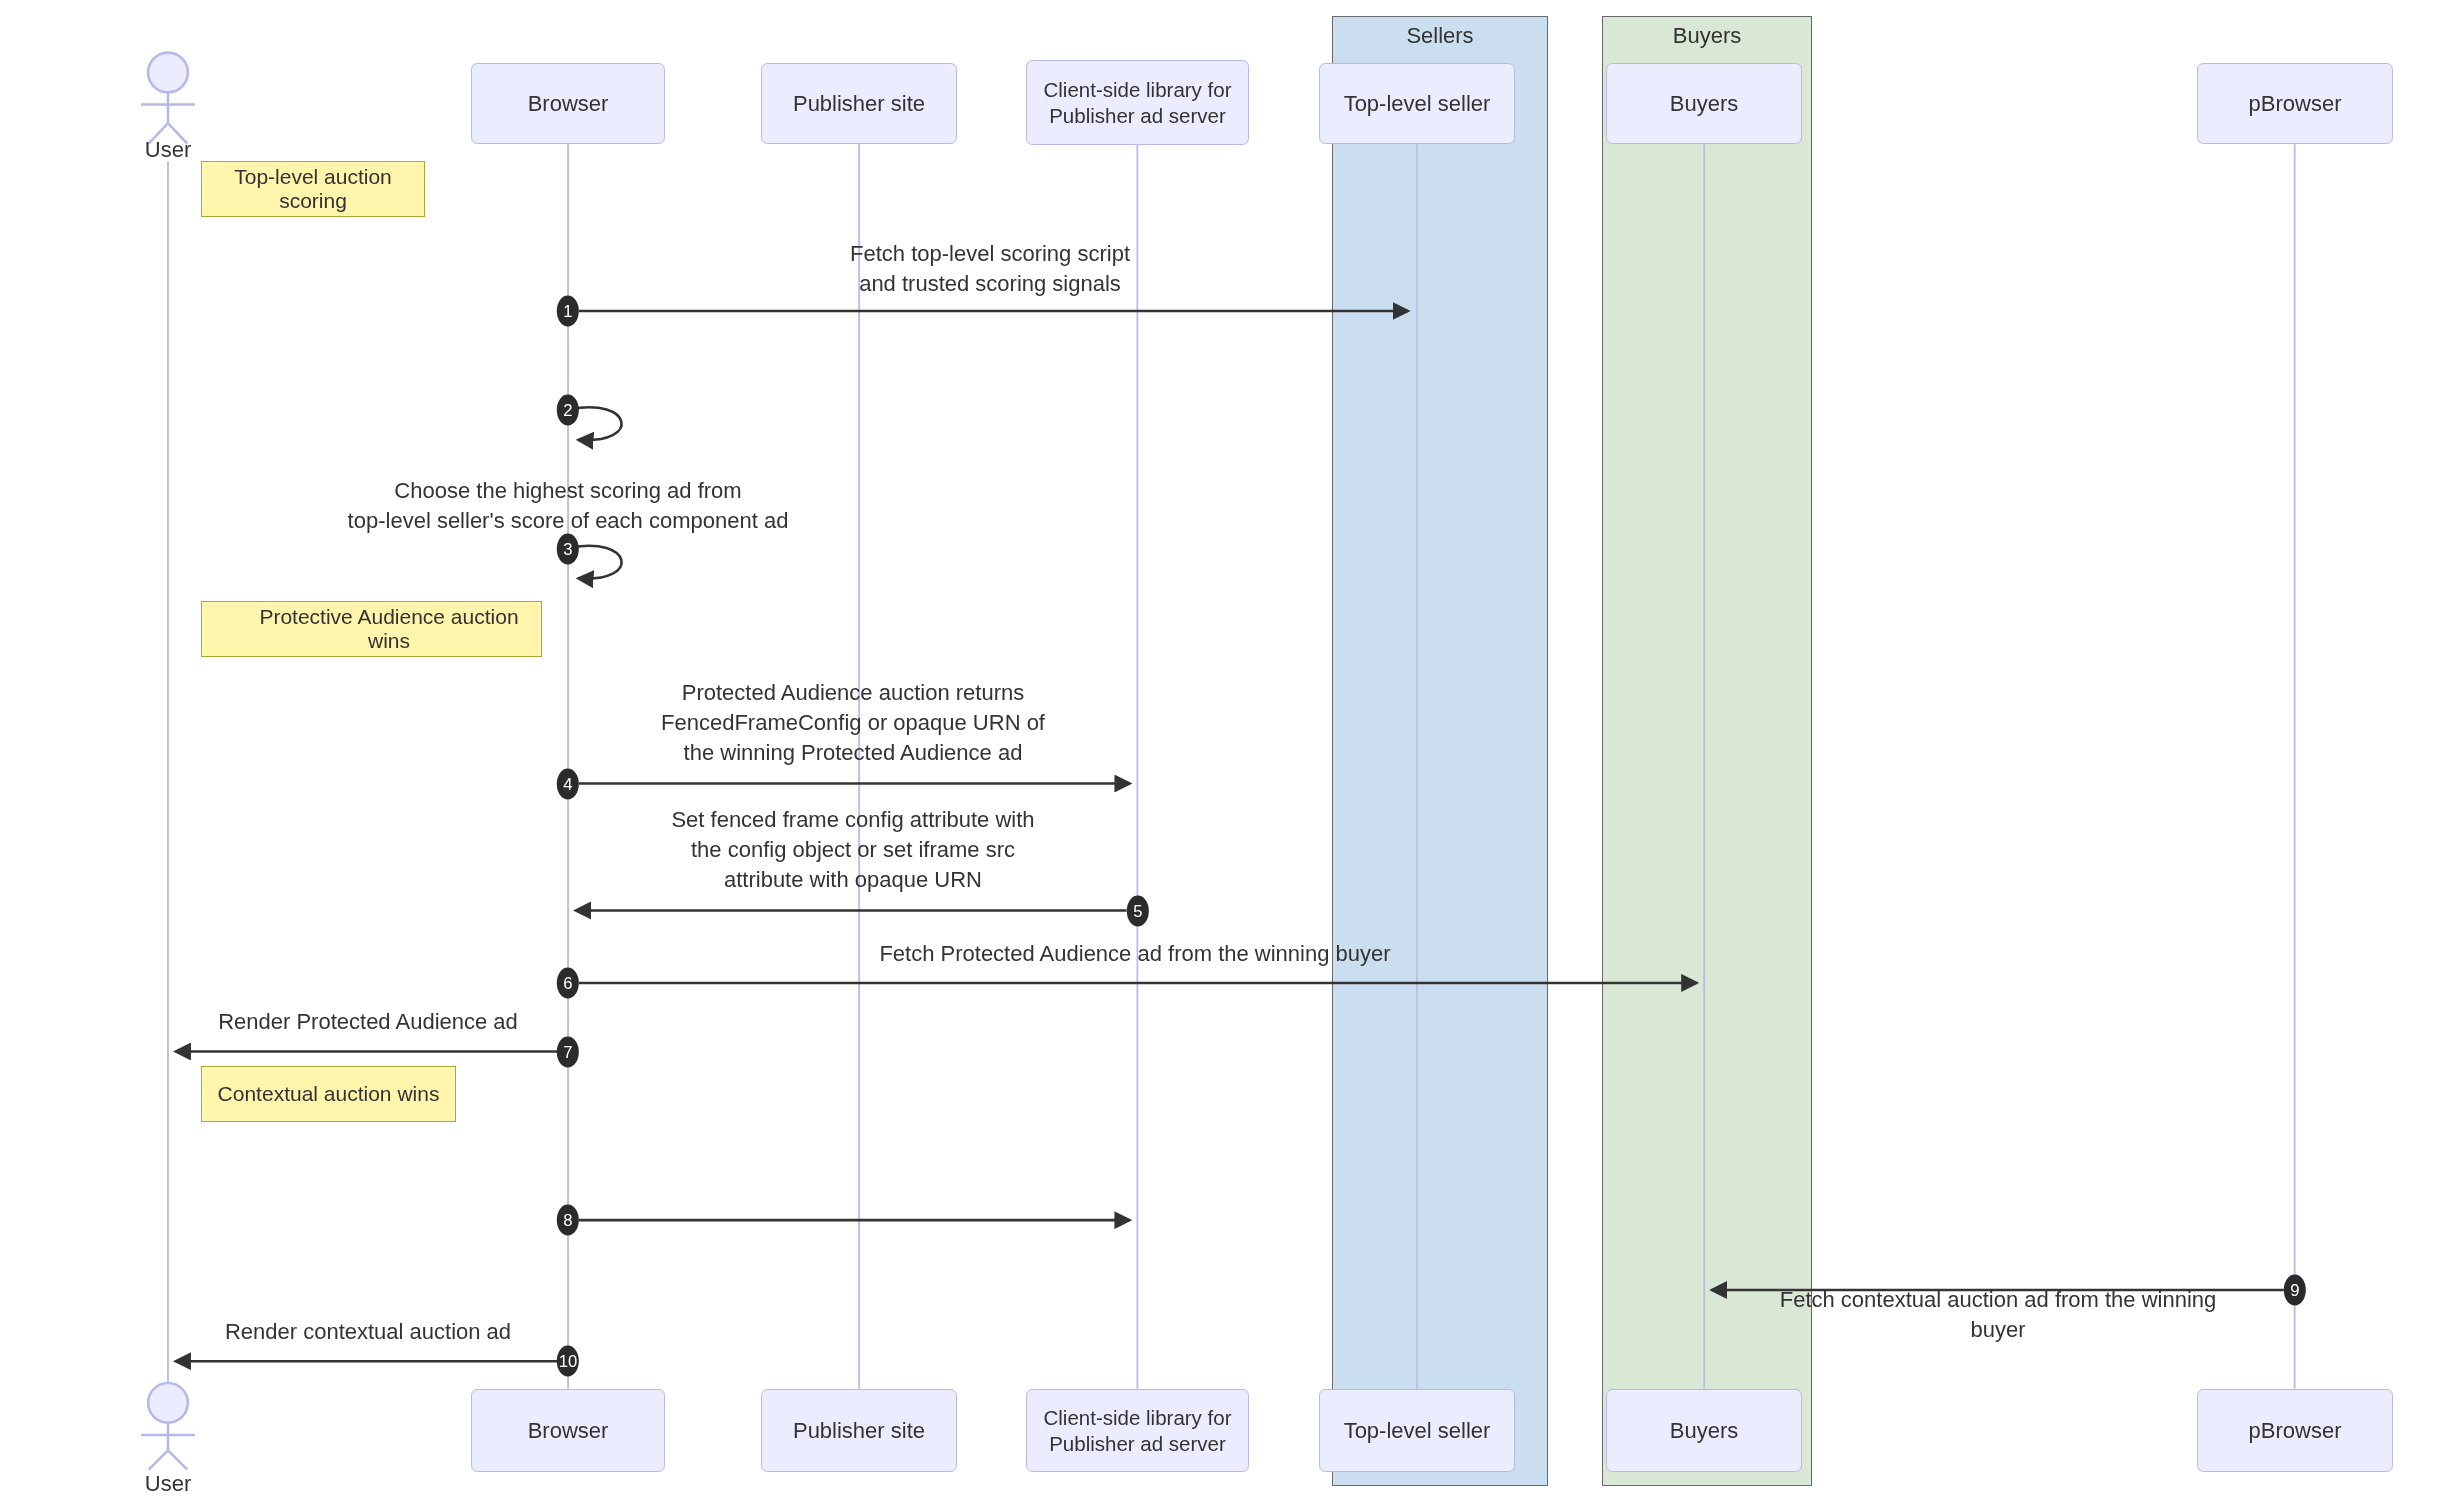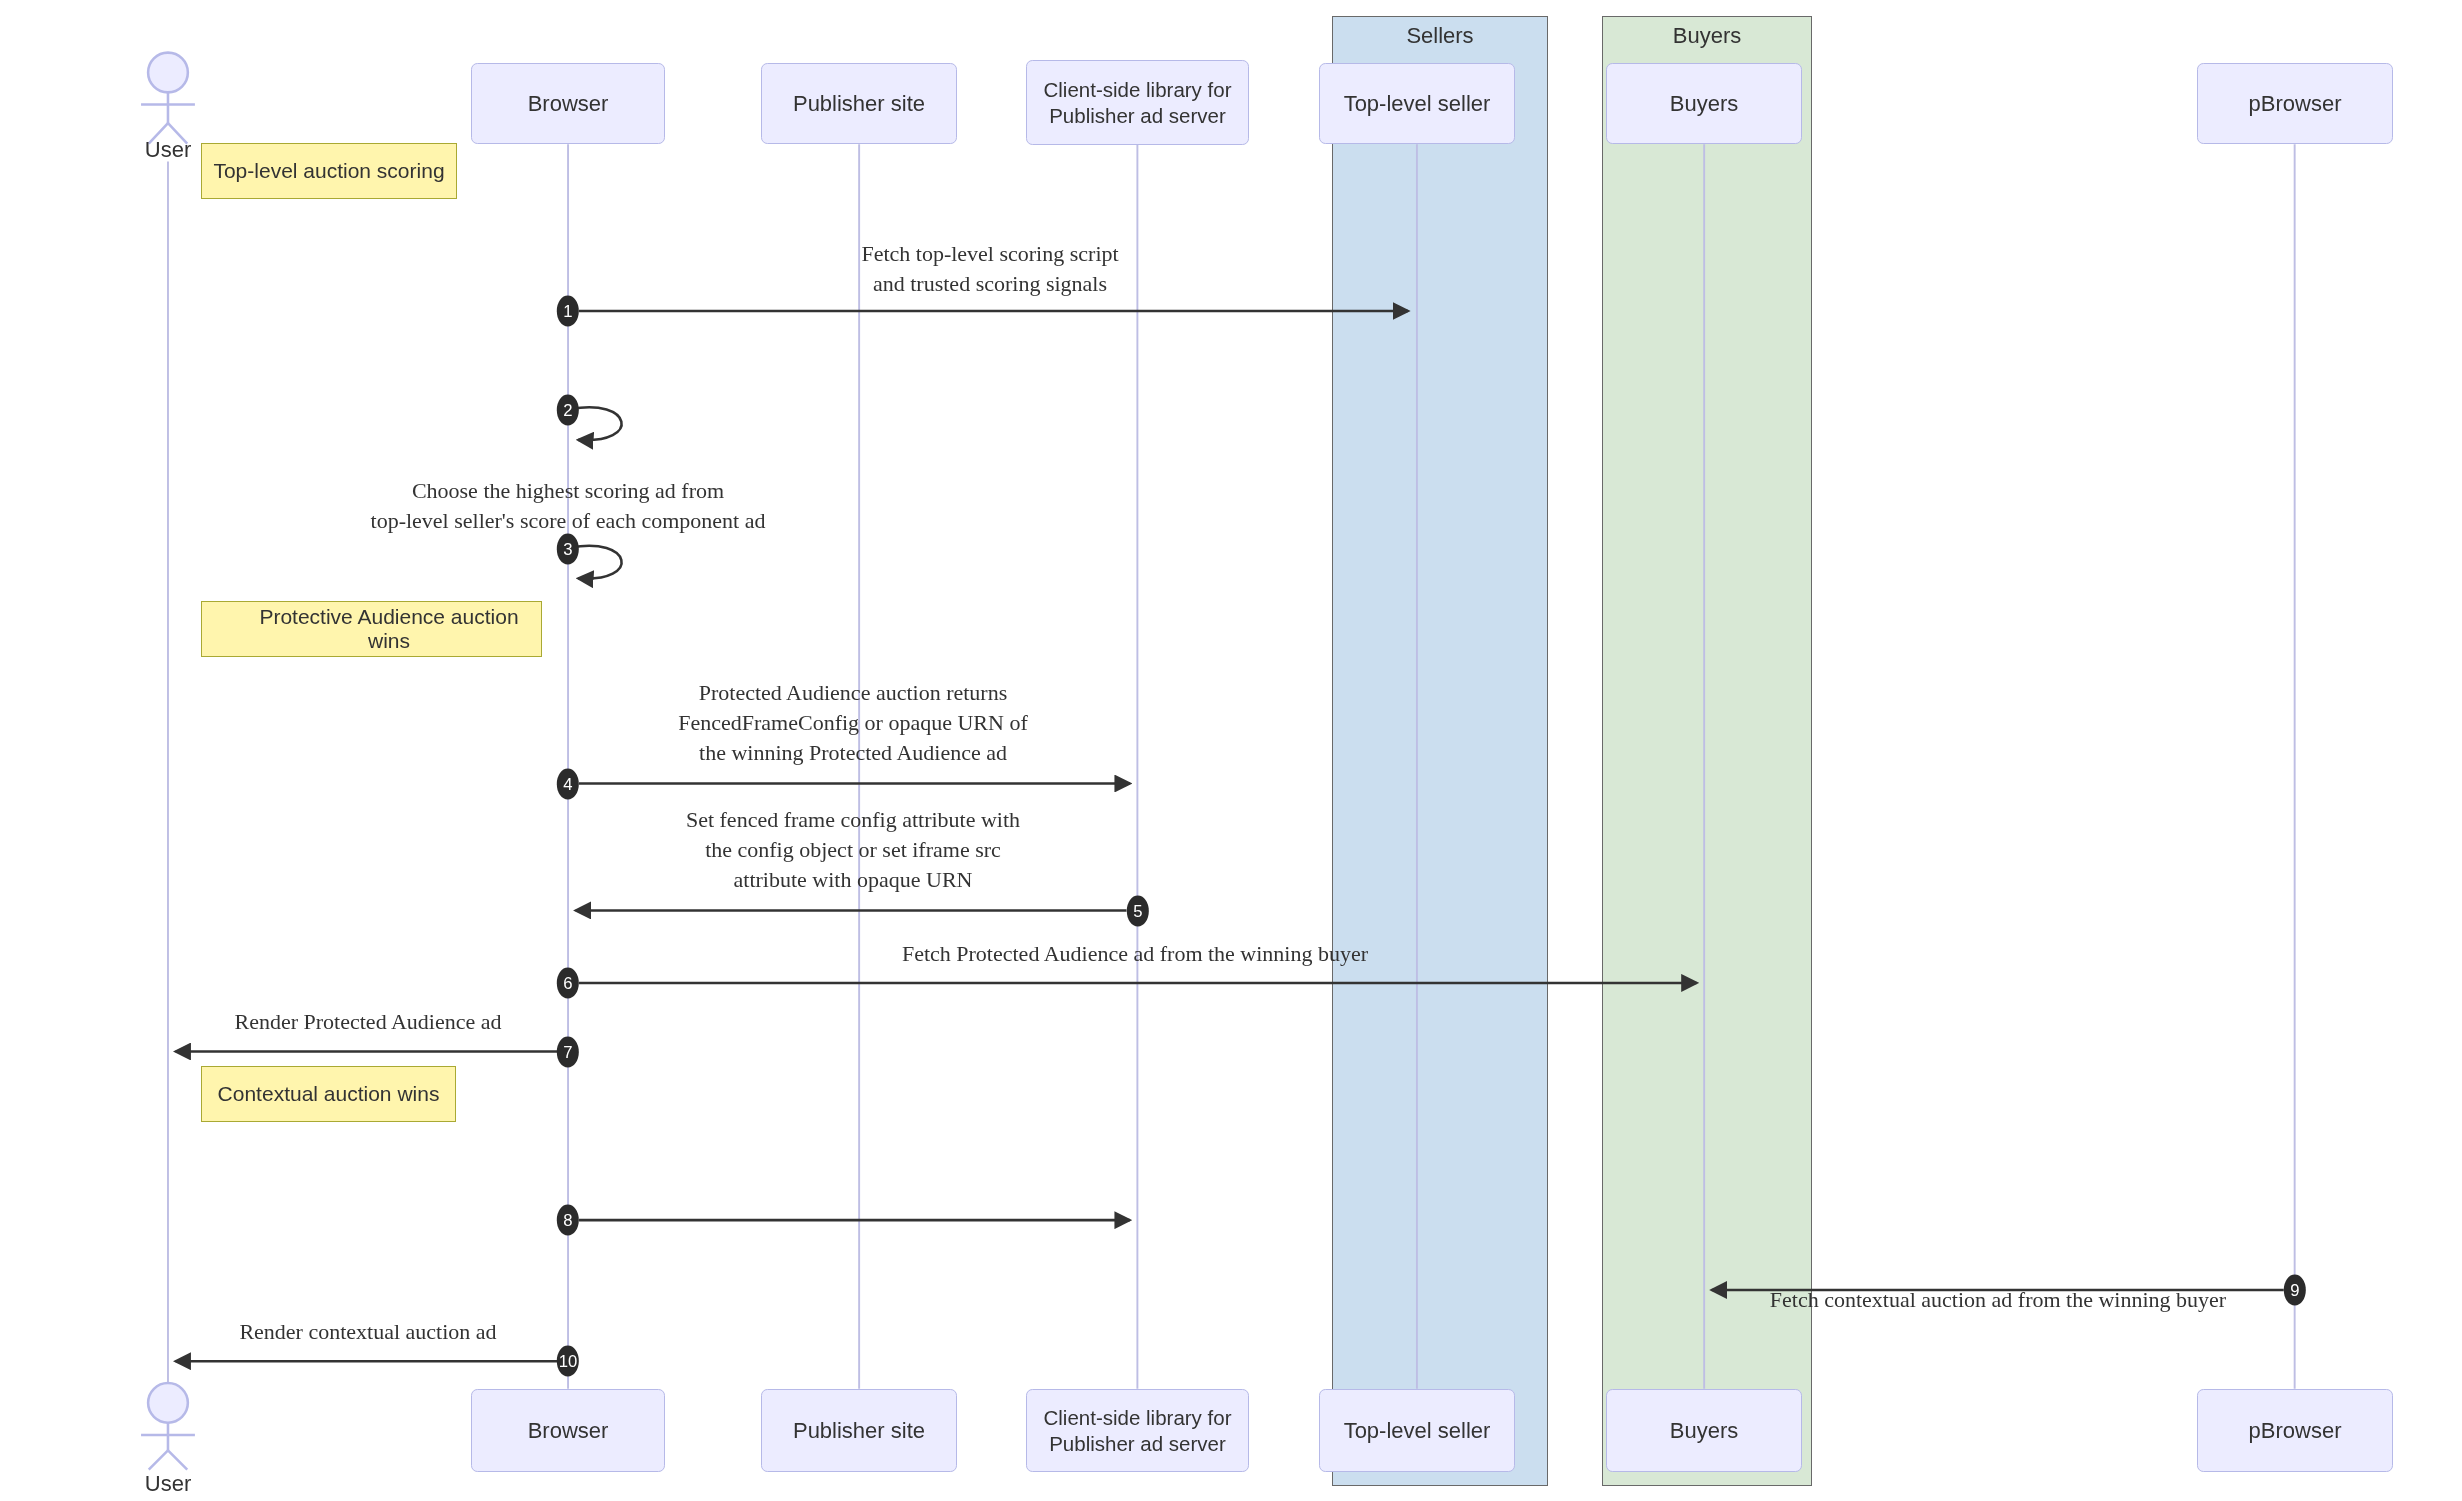--- a/index.html
+++ b/index.html
@@ -56,21 +56,20 @@
     color: #333333;
   }
   .msg {
     position: absolute;
     transform: translateX(-50%);
     text-align: center;
     white-space: pre-line;
     font-size: 22px;
     line-height: 1.36;
     color: #333333;
-    font-family: Liberation Serif, serif;
   }
   .seq-num {
     position: absolute;
     width: 22.4px;
     height: 31px;
     transform: translate(-50%, -50%);
     background: #2b2b2b;
     border-radius: 50%;
     color: #ffffff;
     font-size: 16.7px;
@@ -165,21 +164,21 @@
     <div class="pbox" style="left:761px; top:1389px; width:196px; height:83px;"><span>Publisher site</span></div>
     <div class="pbox small" style="left:1026px; top:1389px; width:223px; height:83px;"><span>Client-side library for
 Publisher ad server</span></div>
     <div class="pbox" style="left:1319px; top:1389px; width:196px; height:83px;"><span>Top-level seller</span></div>
     <div class="pbox" style="left:1606px; top:1389px; width:196px; height:83px;"><span>Buyers</span></div>
     <div class="pbox" style="left:2197px; top:1389px; width:196px; height:83px;"><span>pBrowser</span></div>
 
     <div class="actor-label" style="left:168px; top:137px;">User</div>
     <div class="actor-label" style="left:168px; top:1471px;">User</div>
 
-    <div class="note" style="left:201px; top:143px; width:256px; height:56px;">Top-level auction scoring</div>
+    <div class="note" style="left:201px; top:161px; width:224px; height:56px;">Top-level auction scoring</div>
     <div class="note" style="left:201px; top:601px; width:341px; height:56px;padding-left:35px;">Protective Audience auction wins</div>
     <div class="note" style="left:201px; top:1066px; width:255px; height:56px;">Contextual auction wins</div>
 
     <div class="msg" style="left:990px; top:239px;">Fetch top-level scoring script
 and trusted scoring signals</div>
     <div class="msg" style="left:568px;  top:476px;">Choose the highest scoring ad from
 top-level seller's score of each component ad</div>
     <div class="msg" style="left:853px; top:678px;">Protected Audience auction returns
 FencedFrameConfig or opaque URN of
 the winning Protected Audience ad</div>

